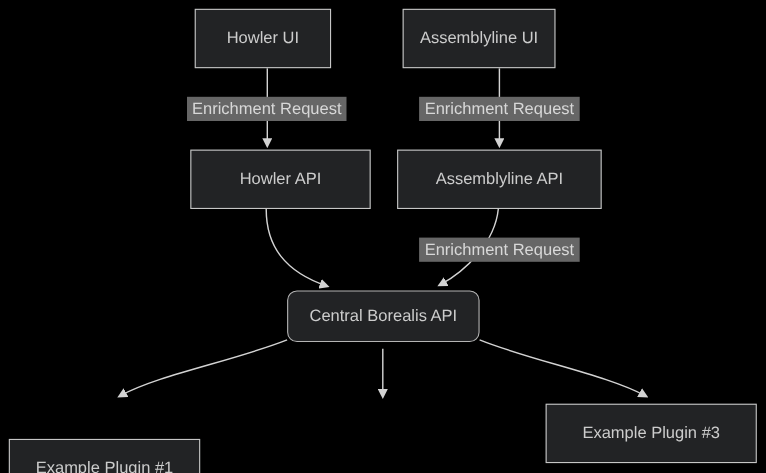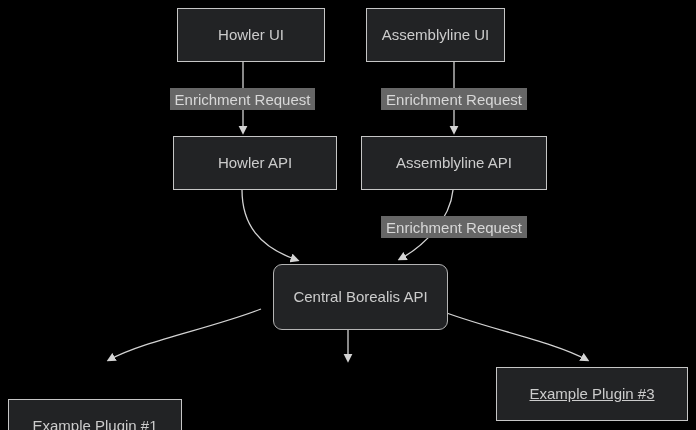--- a/index.html
+++ b/index.html
@@ -44,28 +44,28 @@
     box-sizing: border-box;
     background: #666666;
     color: #d8d8d8;
     font-size: 15px;
     display: flex;
     align-items: center;
     justify-content: center;
     white-space: nowrap;
   }
   
-  .n-howler-ui        { left: 177px; top: 8px;   width: 148px; height: 54px; }
+  .n-howler-ui        { left: 177px; top: 8px;   width: 124px; height: 54px; }
   .n-assemblyline-ui  { left: 366px; top: 8px;   width: 139px; height: 54px; }
   .n-howler-api       { left: 173px; top: 136px; width: 164px; height: 54px; }
   .n-assemblyline-api { left: 361px; top: 136px; width: 186px; height: 54px; }
-  .n-central          { left: 273px; top: 264px; width: 175px; height: 66px; justify-content: center; }
+  .n-central          { left: 261px; top: 264px; width: 175px; height: 47px; justify-content: center; }
   .n-plugin1          { left: 8px;   top: 367px; width: 174px; height: 54px; margin-top: 32px; }
   .n-plugin2          { left: 252px; top: 367px; width: 193px; height: 54px; }
-  .n-plugin3          { left: 496px; top: 367px; width: 192px; height: 54px; text-decoration: underline; }
+  .n-plugin3          { left: 496px; top: 367px; width: 192px; height: 54px; }
   
   .l-howler           { left: 170px; top: 88px;  width: 145px; height: 22px; }
   .l-assemblyline-ui  { left: 381px; top: 88px;  width: 146px; height: 22px; }
   .l-assemblyline-api { left: 381px; top: 216px; width: 146px; height: 22px; }
 </style>
 </head>
 <body>
 
 <div class="canvas">
 

